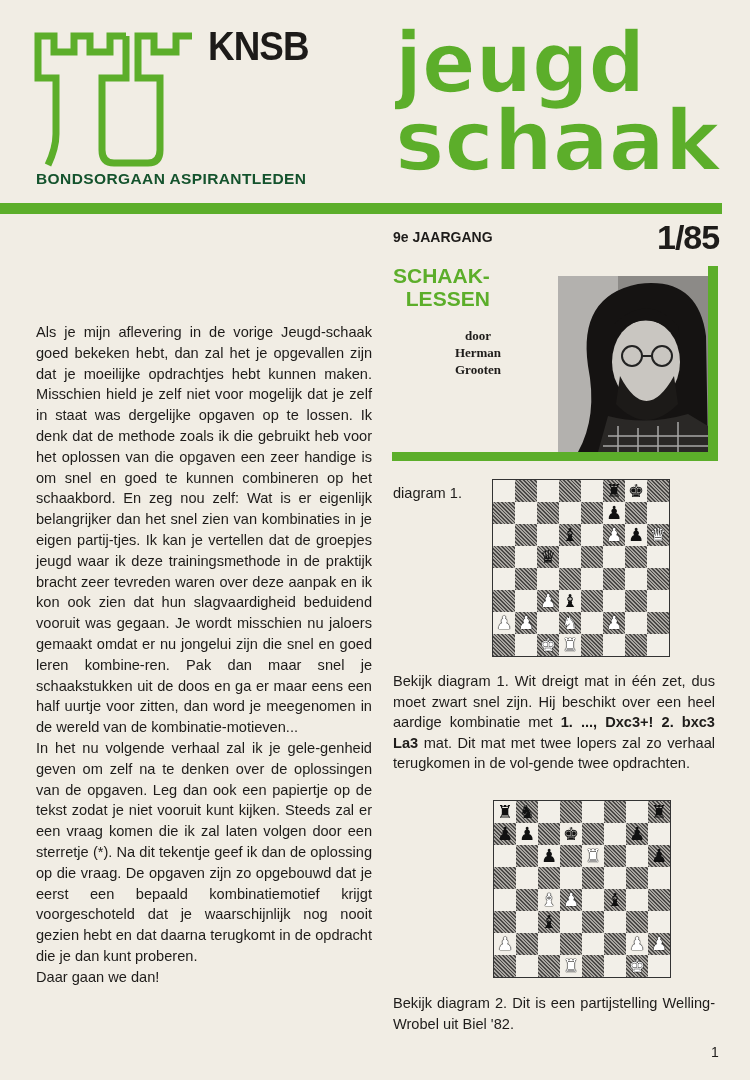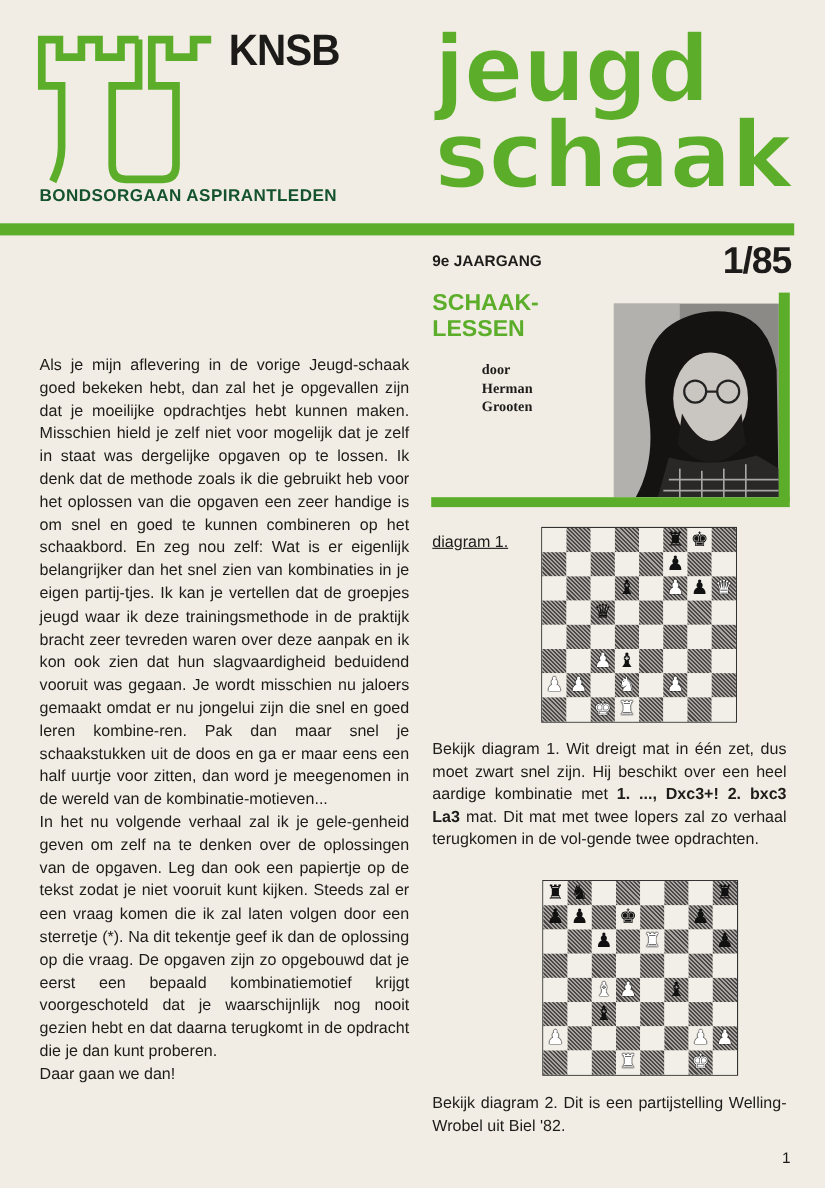--- a/index.html
+++ b/index.html
@@ -13,31 +13,31 @@
   
   .logo-svg { left:30px; top:28px; width:170px; height:140px; }
   .knsb { left:208px; top:26px; font-size:40px; font-weight:bold; letter-spacing:-1px; color:#1d1b19; line-height:1; transform:scaleX(0.92); transform-origin:left top; }
   .bonds { left:36px; top:170px; font-size:15.5px; font-weight:bold; letter-spacing:0.4px; color:#14532d; }
   .masthead-svg { left:395px; top:20px; width:330px; height:160px; }
   .green-bar { left:0; top:203px; width:722px; height:11px; background:#5cae2a; }
 
   .jaargang { left:393px; top:229px; font-size:14px; font-weight:bold; }
   .issue { left:657px; top:220px; font-size:34px; font-weight:bold; letter-spacing:-1px; line-height:1; }
 
-  .schaak { left:393px; top:264px; font-size:21px; font-weight:bold; color:#5cae2a; line-height:23px; }
-  .door { left:438px; top:327px; font-family:"Liberation Serif", serif; font-weight:bold; font-size:13px; text-align:left; width:80px; line-height:17px; }
+  .schaak { left:393px; top:264px; font-size:21px; font-weight:bold; color:#5cae2a; line-height:23px;text-align:right; }
+  .door { left:438px; top:327px; font-family:"Liberation Serif", serif; font-weight:bold; font-size:13px; text-align:center; width:80px; line-height:17px; }
   .portrait { left:558px; top:276px; width:150px; height:176px; background:#9b9996; overflow:hidden; }
   .green-vert { left:708px; top:266px; width:10px; height:190px; background:#5cae2a; }
   .green-bottom { left:392px; top:452px; width:326px; height:9px; background:#5cae2a; }
 
   .title { left:36px; top:244px; font-family:"Liberation Serif", serif; font-size:31px; line-height:36px; color:#1e1c1a; }
   .article { left:36px; top:322px; width:336px; font-size:14.6px; line-height:20.8px; text-align:justify; color:#1e1c1a; }
   .article p { margin:0; }
 
-  .diag-label { left:393px; top:485px; font-size:14.6px;text-decoration:underline; }
+  .diag-label { left:393px; top:485px; font-size:14.6px; }
   .board { position:absolute; border:1px solid #333; display:grid; grid-template-columns:repeat(8,22px); grid-template-rows:repeat(8,22px); }
   .board1 { left:492px; top:479px; }
   .board2 { left:493px; top:800px; }
   .sq { width:22px; height:22px; display:flex; align-items:center; justify-content:center; font-family:"DejaVu Sans", sans-serif; font-size:18px; line-height:1; }
   .sq.light { background:#f2efe8; }
   .sq.dark { background:repeating-linear-gradient(45deg,#4a4846 0 1.3px,#a9a6a1 1.3px 2.6px); }
   .pc-w { color:#fff; text-shadow:0 0 1px #000,0 0 1px #000,0 0 1px #000; }
   .pc-b { color:#111; }
 
   .caption { left:393px; width:322px; font-size:14.6px; line-height:20.5px; text-align:justify; }

